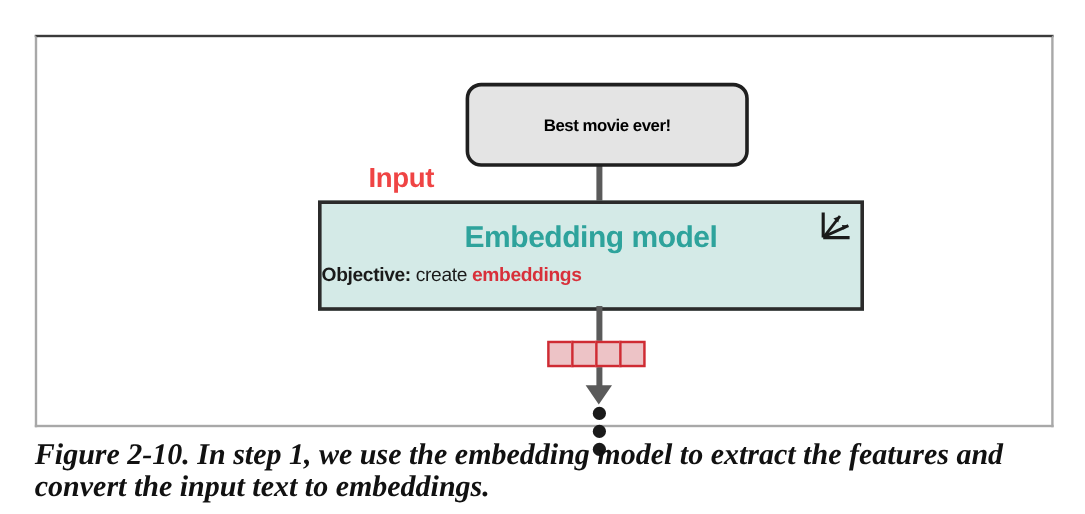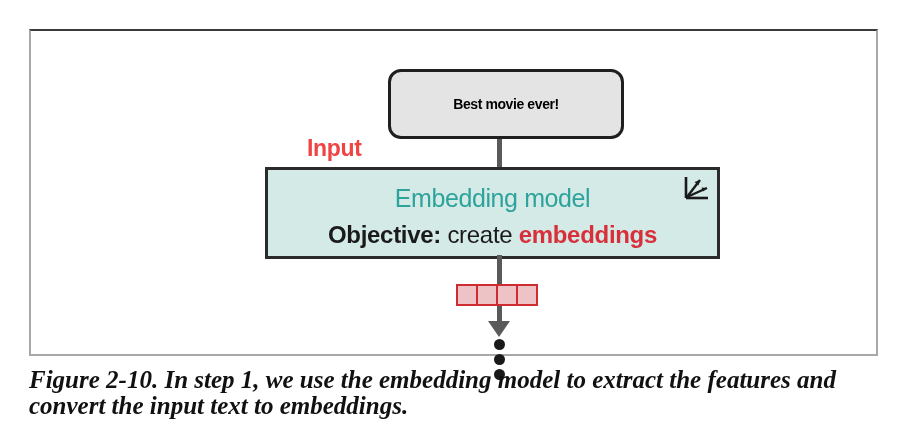--- a/index.html
+++ b/index.html
@@ -117,31 +117,31 @@
     border: 3px solid #2b2b2b;
     box-sizing: border-box;
   }
   .model-title {
     position: absolute;
     left: 0;
     right: 0;
     top: 14px;
     text-align: center;
     font-size: 25px;
-    font-weight: normal;
+    font-weight: bold;
     color: #2ea39c;
     letter-spacing: -0.4px;
   }
   .model-objective {
     position: absolute;
     left: 0;
     right: 0;
     top: 51px;
-    text-align: center;
-    font-size: 24px;
+    text-align: left;
+    font-size: 16px;
     color: #1a1a1a;
     letter-spacing: -0.3px;
     white-space: nowrap;
   }
   .obj-key { font-weight: bold; color: #1a1a1a; }
   .obj-verb { font-weight: normal; color: #1a1a1a; }
   .obj-val { font-weight: bold; color: #d8303a; }
 
   
   .model-icon {

